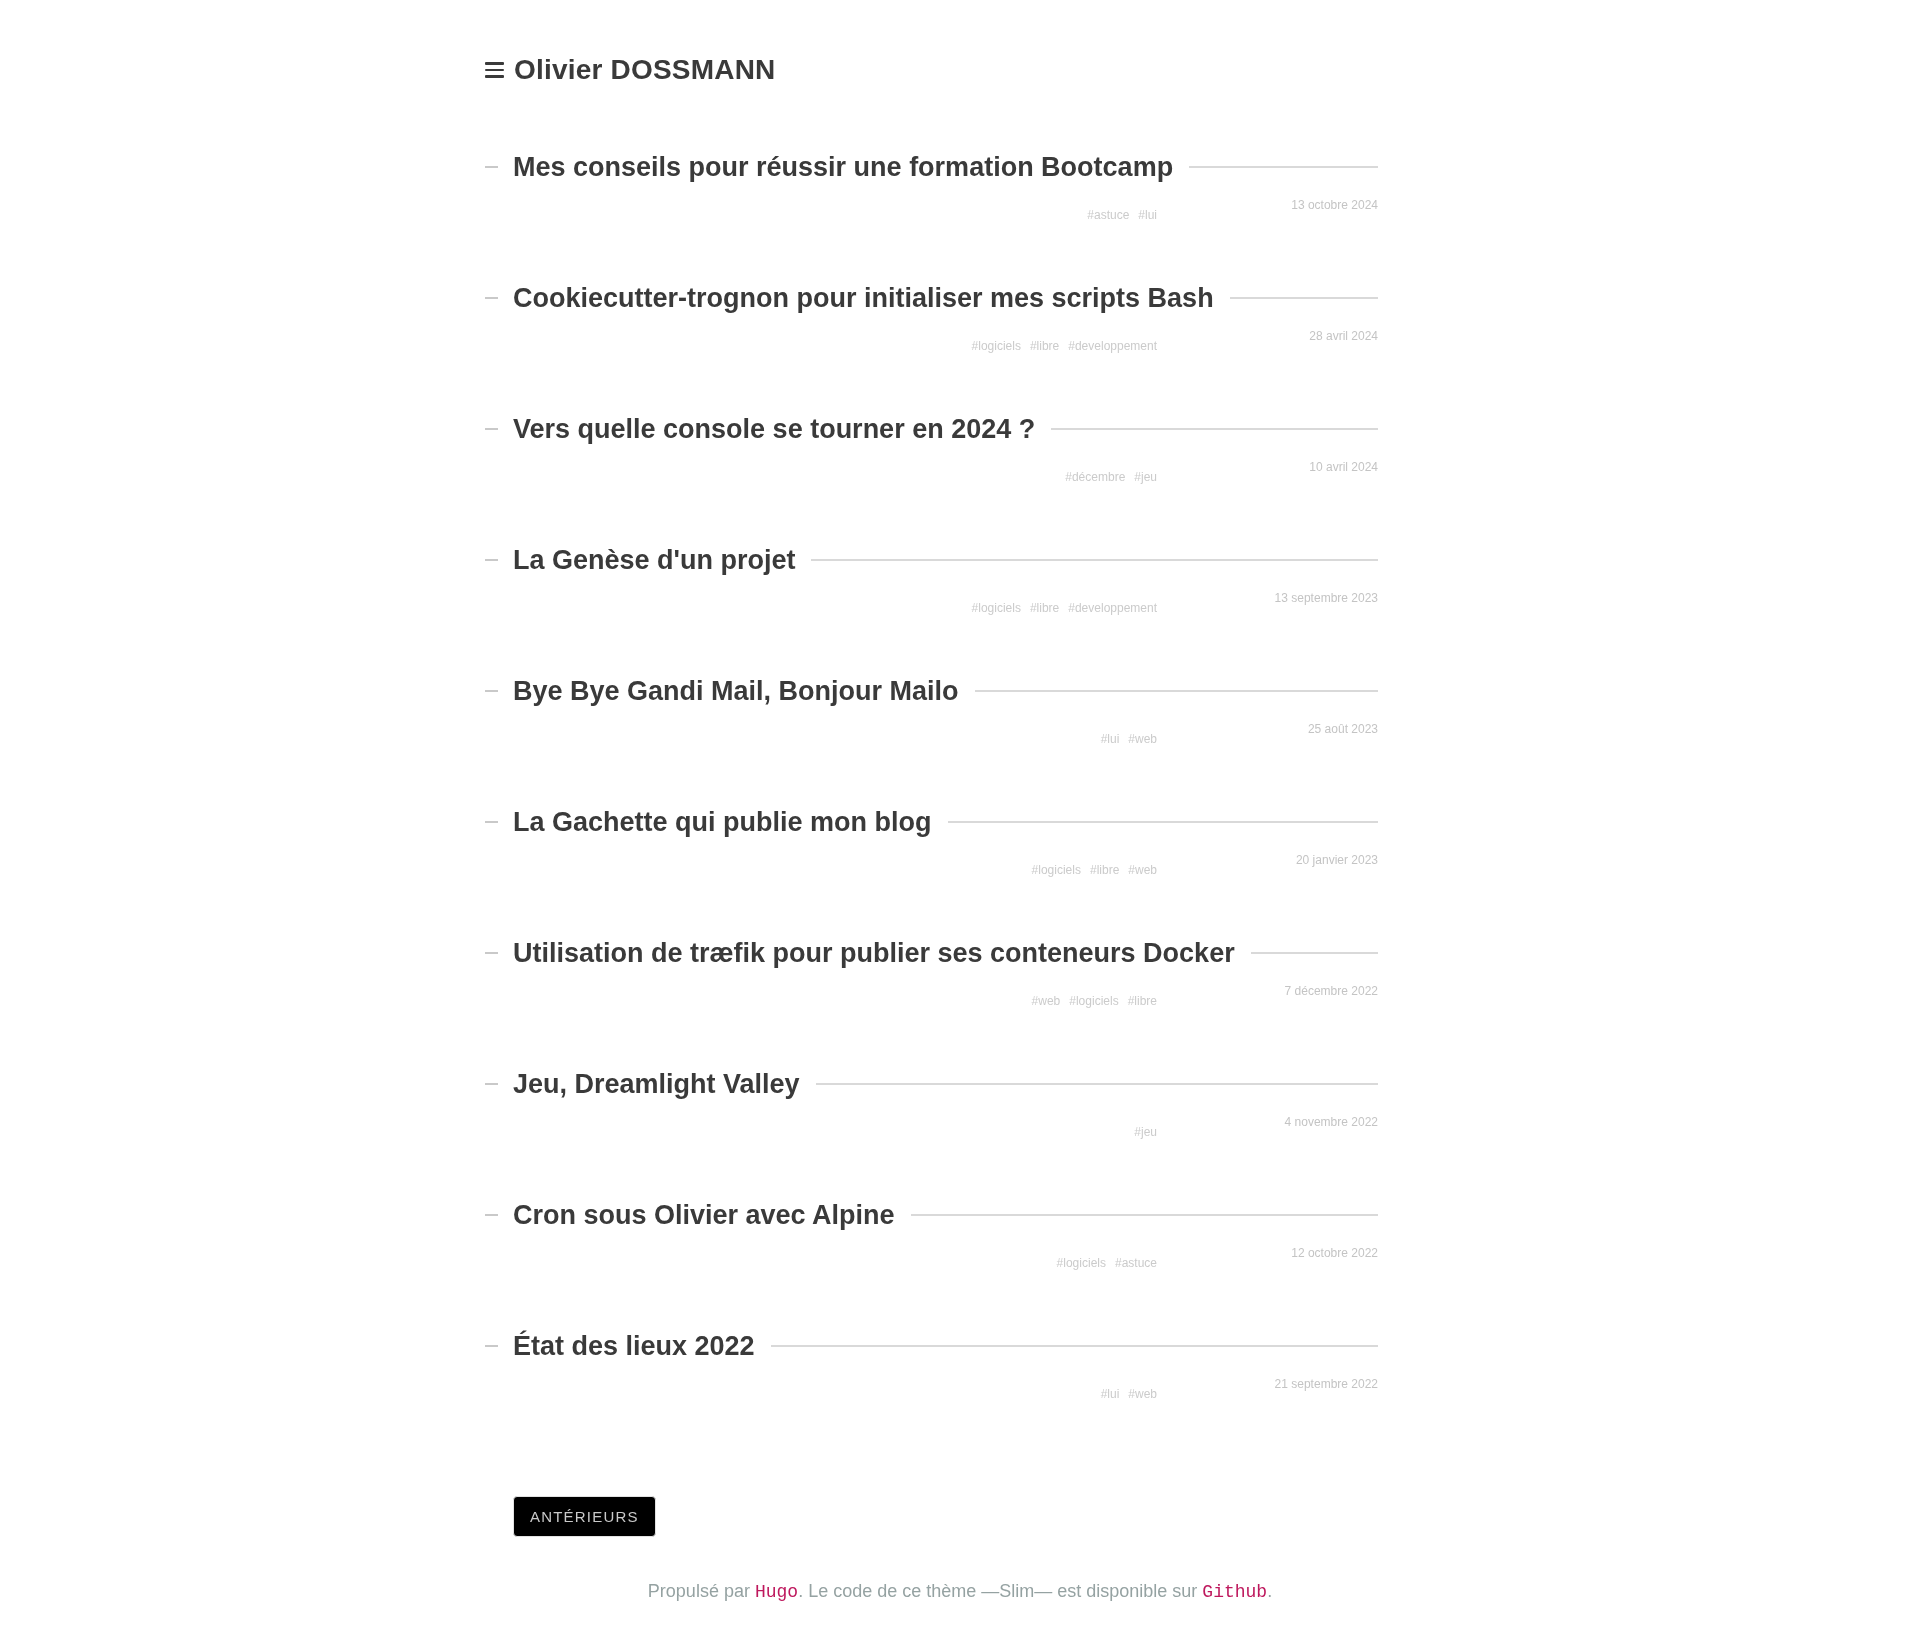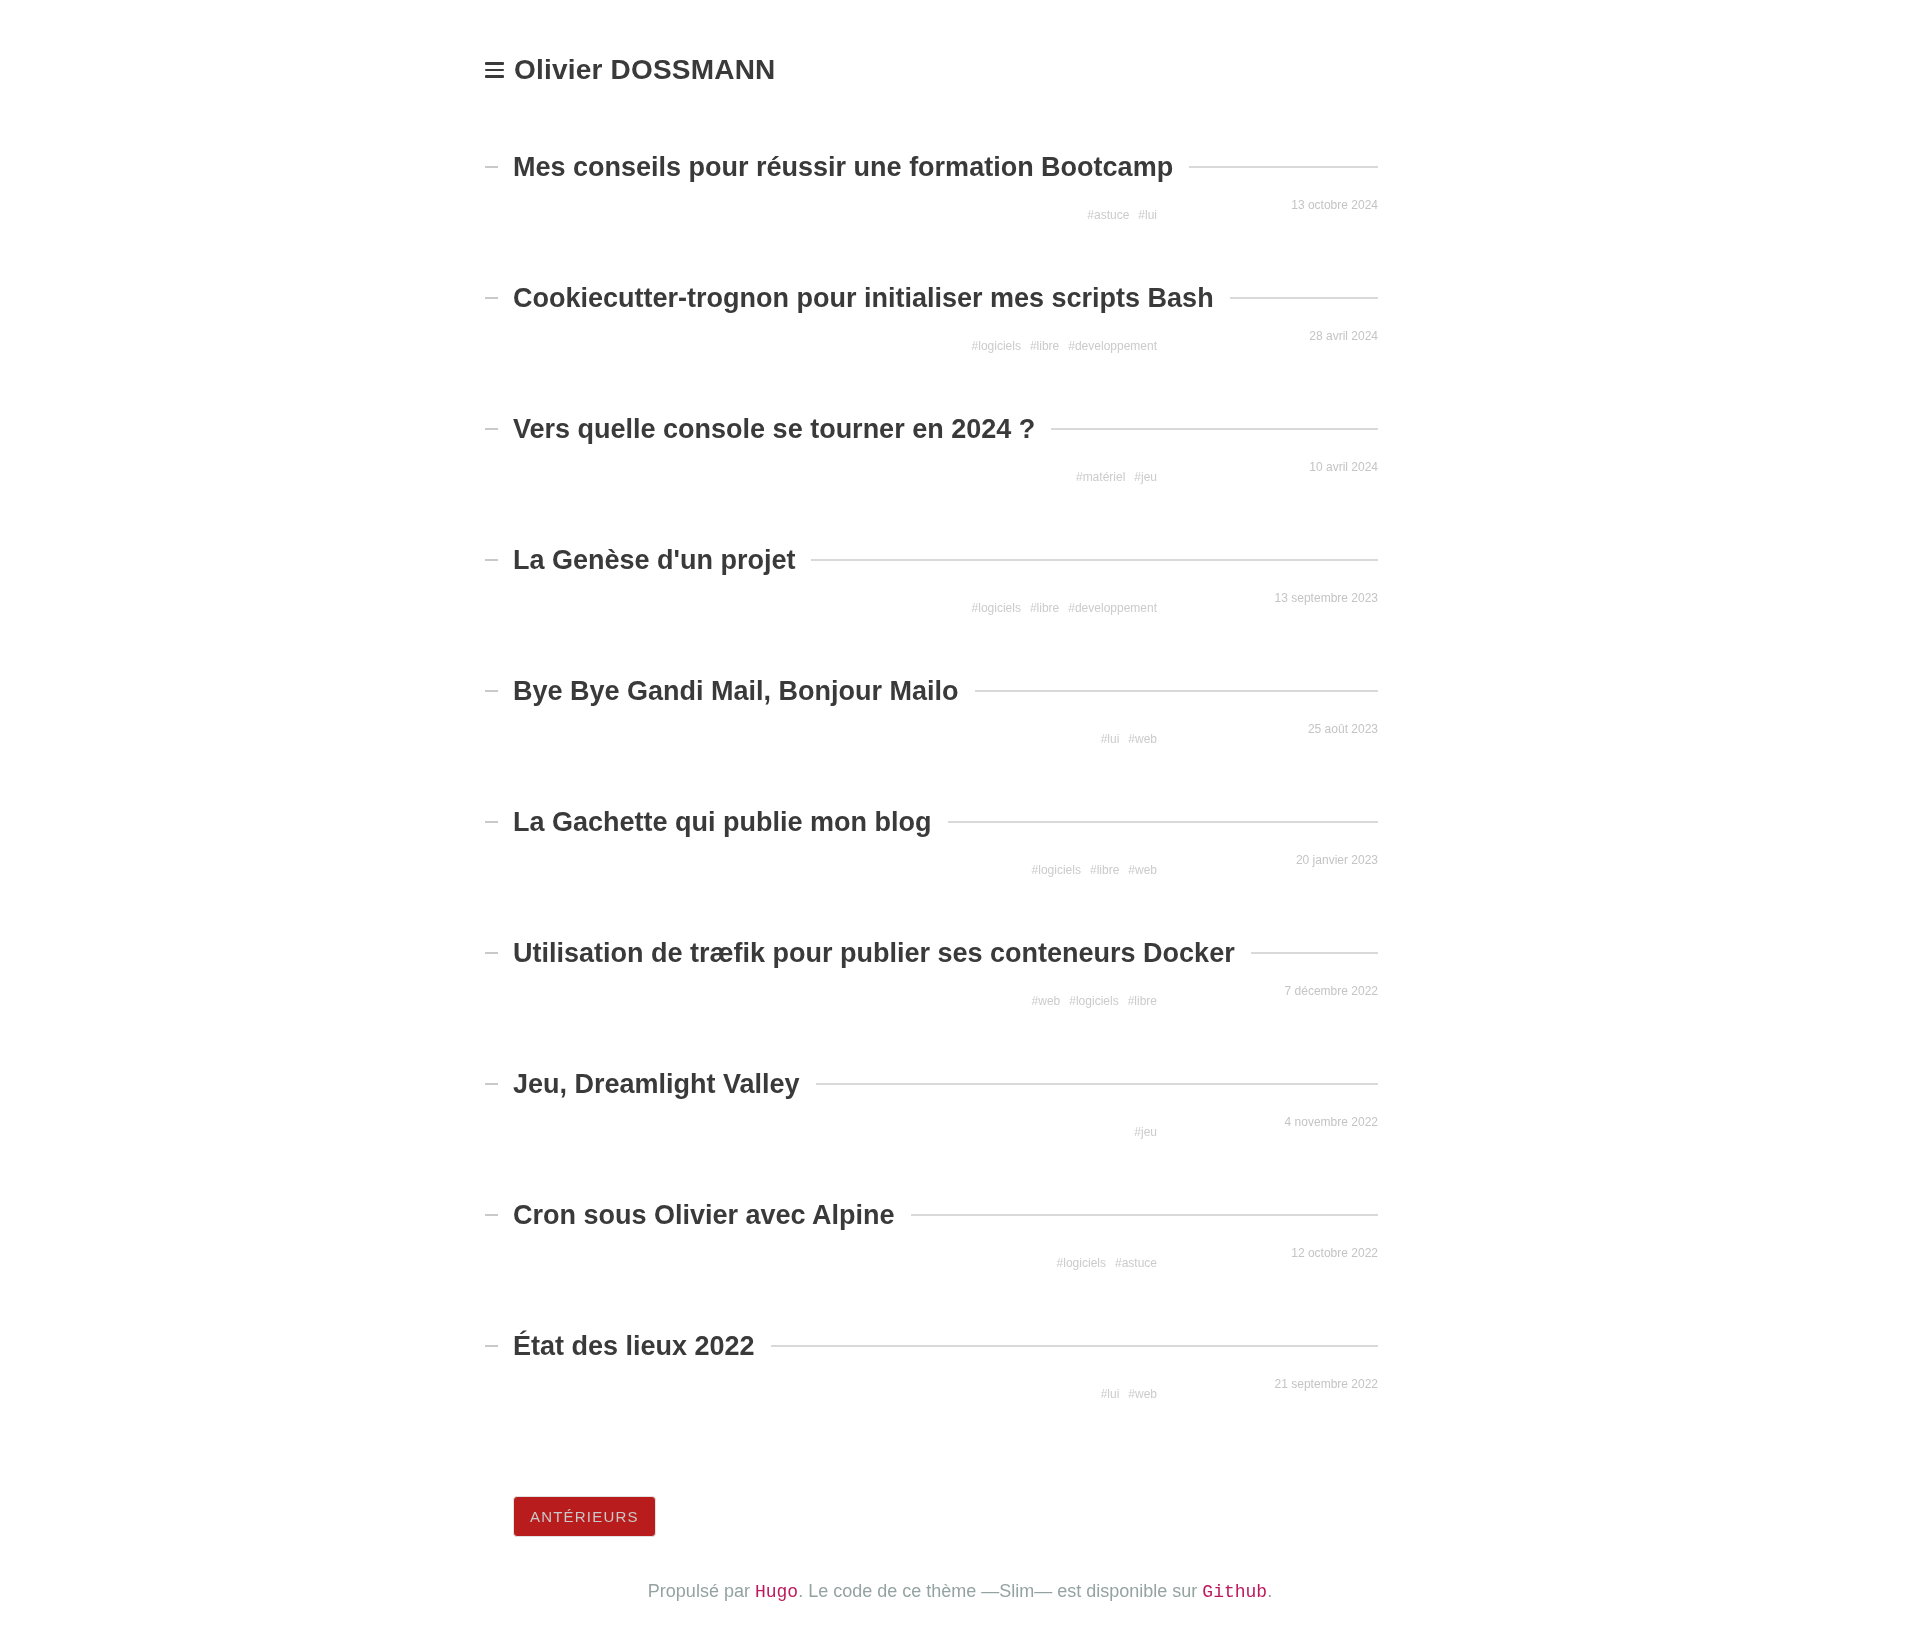--- a/index.html
+++ b/index.html
@@ -88,21 +88,21 @@
   }
   .post-tags .tag { margin-left: 9px; cursor: pointer; margin-top: 7px; }
   .post-tags .tag:first-child { margin-left: 0; }
 
   
   .pagination { margin-top: 36px; padding-left: 28px; }
   .btn-older {
     display: inline-block;
     border: 1px solid #e2e2e2;
     border-radius: 4px;
-    background: #b91c1c;
+    background: #000000;
     padding: 11px 16px;
     font-family: "Liberation Sans", sans-serif;
     font-size: 15px;
     letter-spacing: 1.2px;
     color: #c9c9c9;
     cursor: pointer;
   }
 
   
   .site-footer {
@@ -149,21 +149,21 @@
       <span class="post-tags"><span class="tag">#logiciels</span><span class="tag">#libre</span><span class="tag">#developpement</span></span>
     </div>
   </article>
 
   <article class="post-item">
     <h2 class="post-title">
           <span class="post-title-text">Vers quelle console se tourner en 2024 ?</span>
         </h2>
     <div class="post-meta">
       <span class="post-date">10 avril 2024</span>
-      <span class="post-tags"><span class="tag">#matériel</span><span class="tag">#jeu</span></span>
+      <span class="post-tags"><span class="tag">#décembre</span><span class="tag">#jeu</span></span>
     </div>
   </article>
 
   <article class="post-item">
     <h2 class="post-title">
           <span class="post-title-text">La Genèse d'un projet</span>
         </h2>
     <div class="post-meta">
       <span class="post-date">13 septembre 2023</span>
       <span class="post-tags"><span class="tag">#logiciels</span><span class="tag">#libre</span><span class="tag">#developpement</span></span>

